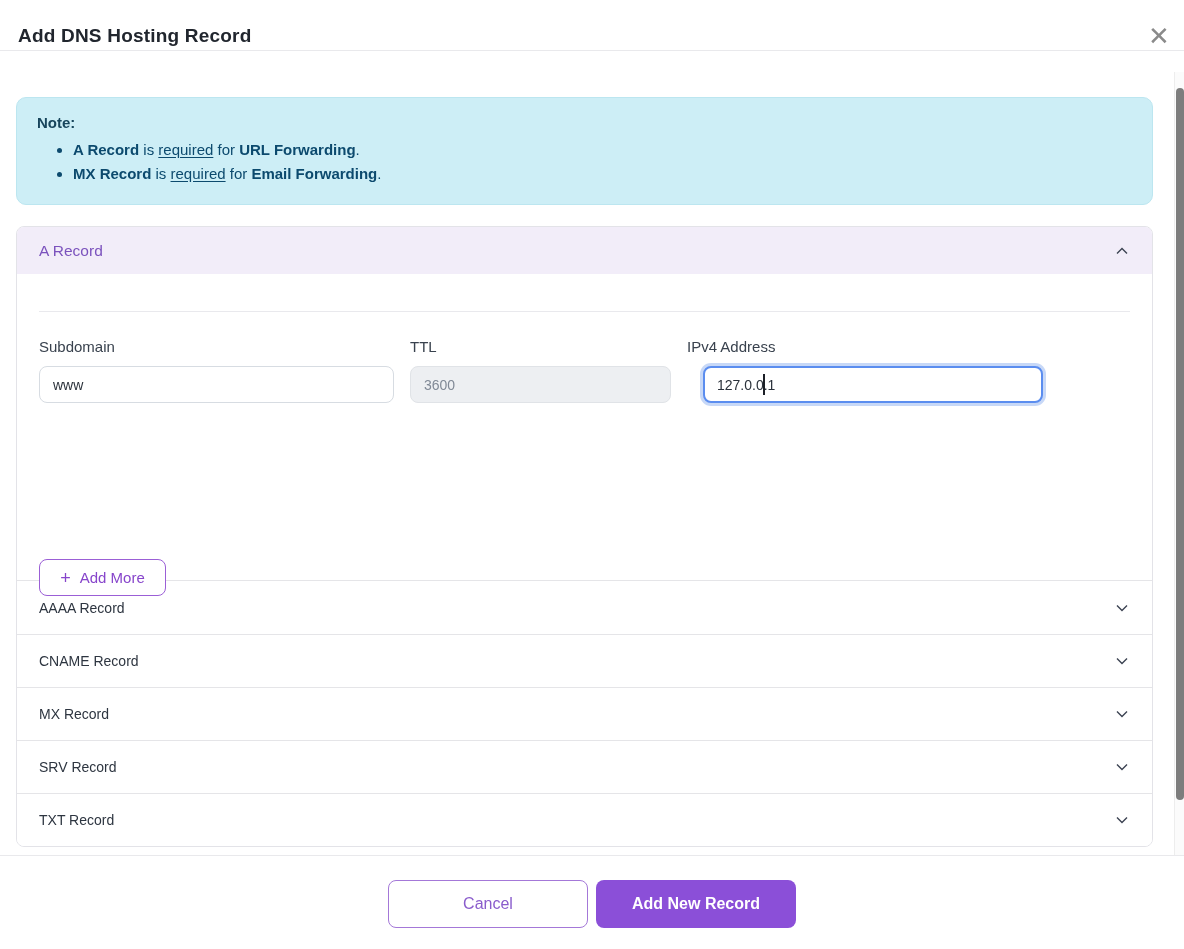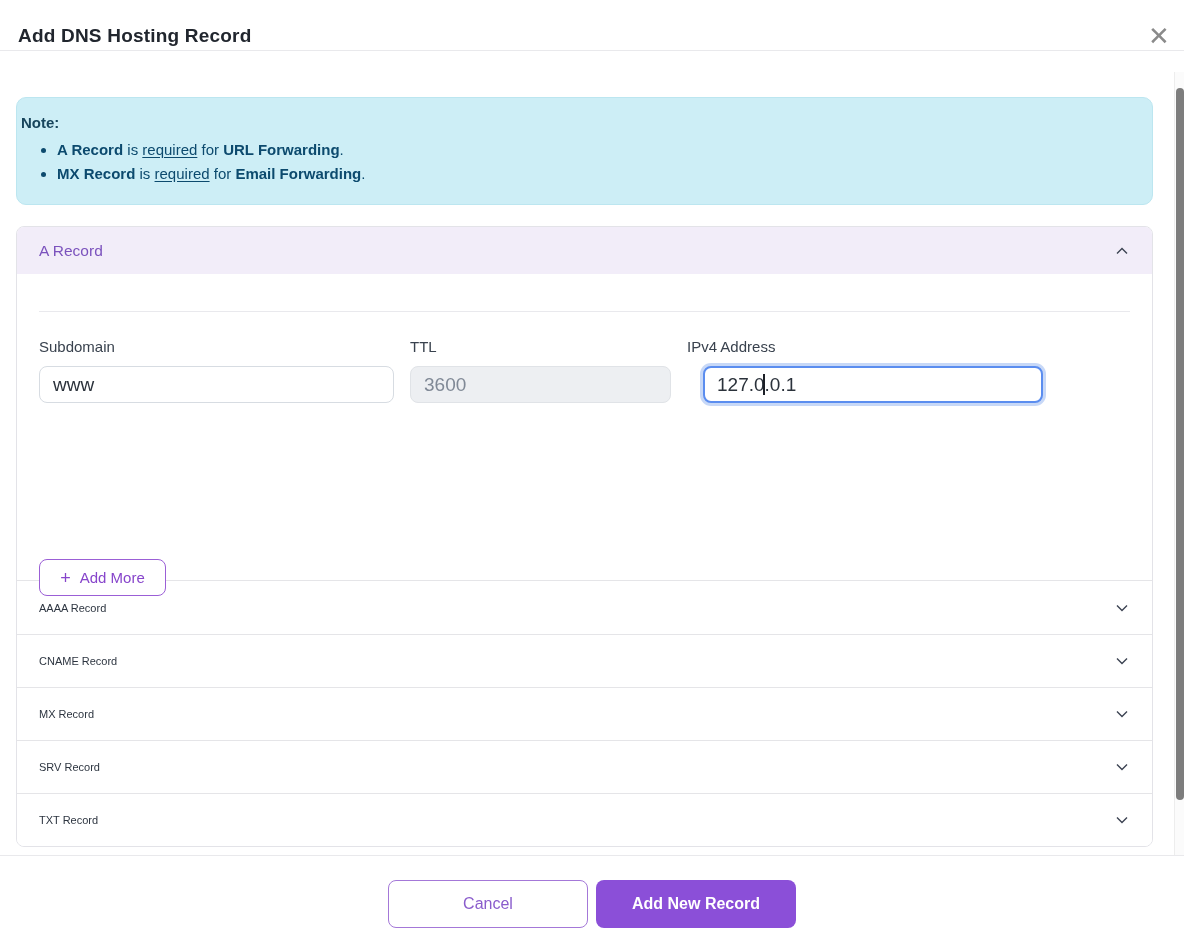--- a/index.html
+++ b/index.html
@@ -30,21 +30,21 @@
     background: transparent; border: none; cursor: pointer;
     font-weight: 400;
   }
 
   
   .note-box {
     position: absolute; left: 16px; top: 97px; width: 1137px; height: 108px;
     background: #cdeef6;
     border: 1px solid #bce6f0;
     border-radius: 10px;
-    padding: 16px 4px;
+    padding: 16px 20px;
     color: #17455c;
   }
   .note-heading { font-size: 15px; font-weight: 700; }
   .note-list { margin-top: 7px; padding-left: 36px; list-style: disc; }
   .note-list li { font-size: 15px; line-height: 24px; color: #0c4a6e; }
   .note-list b { font-weight: 700; }
   .note-underline { text-decoration: underline; text-underline-offset: 2px; }
 
   
   .accordion {
@@ -75,21 +75,21 @@
     display: flex; gap: 16px; align-items: center;
   }
   .field { display: flex; flex-direction: column; }
   .field-label { font-size: 15px; color: #39424e; margin-bottom: 11px; }
   .w-subdomain { width: 355px; }
   .w-ttl { width: 261px; }
   .w-ipv4 { width: 356px; }
   .text-input {
     height: 37px; width: 100%;
     border: 1px solid #d7dce2; border-radius: 8px;
-    padding: 0 13px; font-size: 19px; color: #2b323b;
+    padding: 0 13px; font-size: 14px; color: #2b323b;
     background: #ffffff; outline: none;
     font-family: "Liberation Sans", sans-serif;
   }
   .text-input::placeholder { color: #9aa1ab; }
   .input-disabled {
     background: #edeff2; border-color: #e0e3e7; color: #808996;
   }
   .input-wrap { position: relative; width: 100%; padding-left: 16px; }
   .input-focused {
     border: 2px solid #5b8def;
@@ -112,21 +112,21 @@
     display: flex; align-items: center; justify-content: center; gap: 9px;
     cursor: pointer;
     font-family: "Liberation Sans", sans-serif;
   }
   .plus-glyph { font-size: 18px; line-height: 1; font-weight: 400; }
 
   .acc-row {
     height: 53px;
     display: flex; align-items: center; justify-content: space-between;
     padding: 0 22px;
-    font-size: 11px; color: #2d3540;
+    font-size: 14px; color: #2d3540;
     background: #ffffff; cursor: pointer;
   }
   .acc-row + .acc-row { border-top: 1px solid #e5e5e8; }
 
   .chev { display: block; }
 
   
   .modal-footer {
     position: absolute; left: 0; bottom: 0; width: 1184px; height: 94px;
     border-top: 1px solid #e9e9ec;

